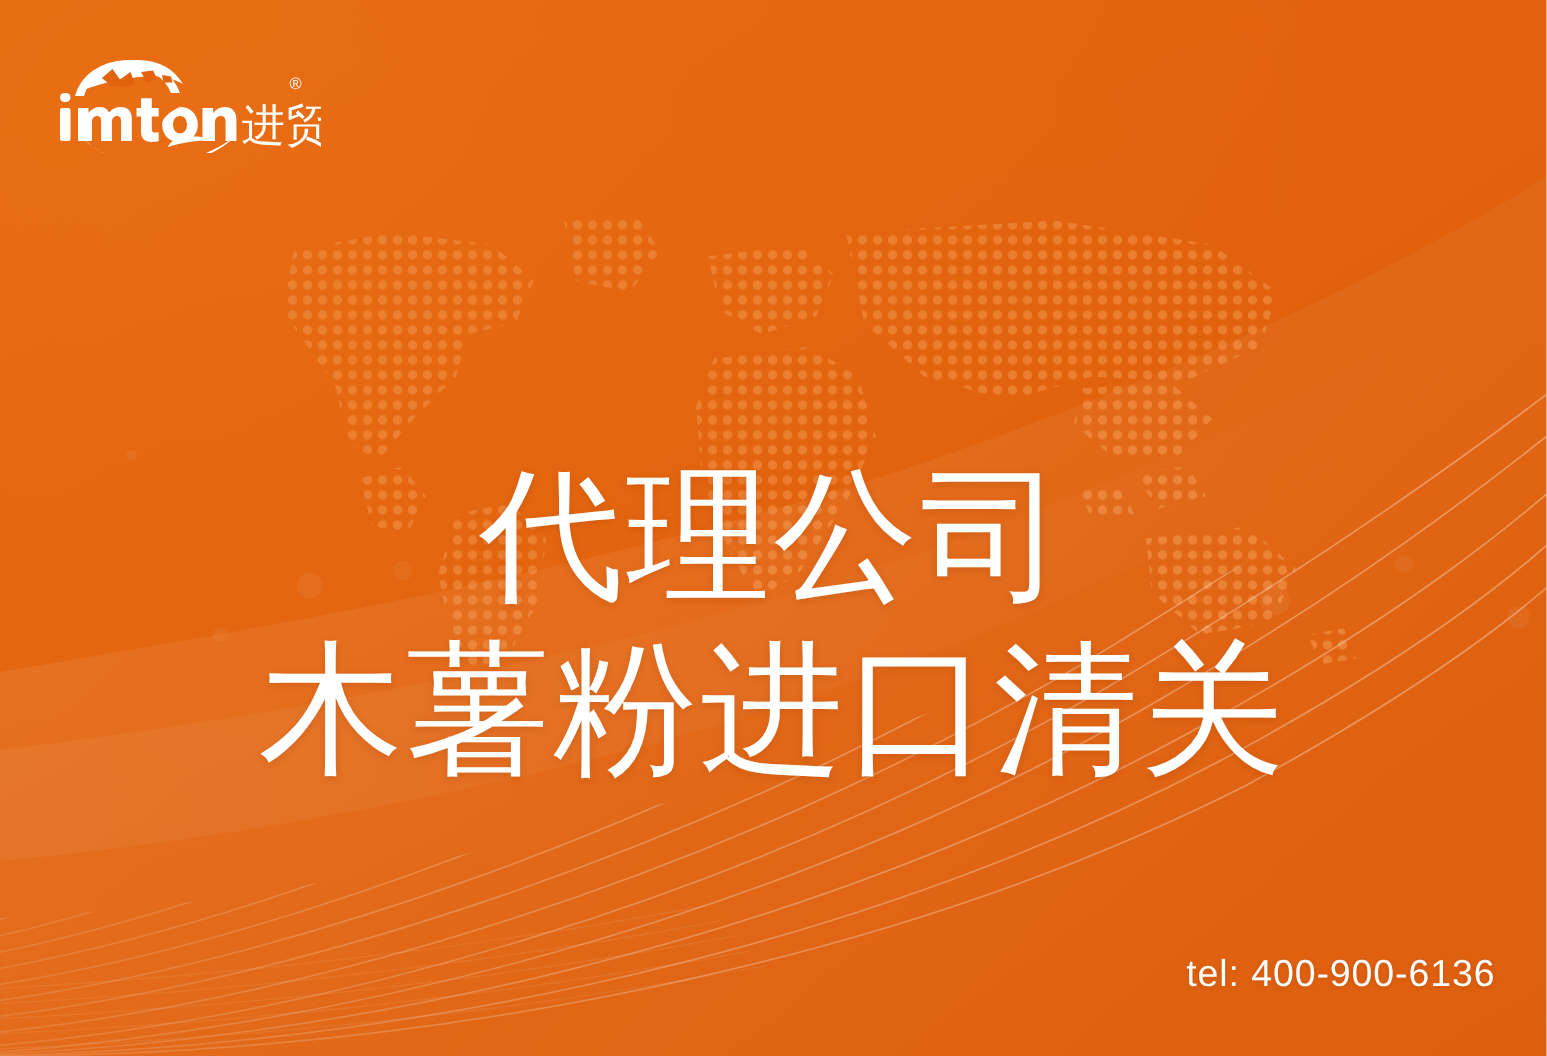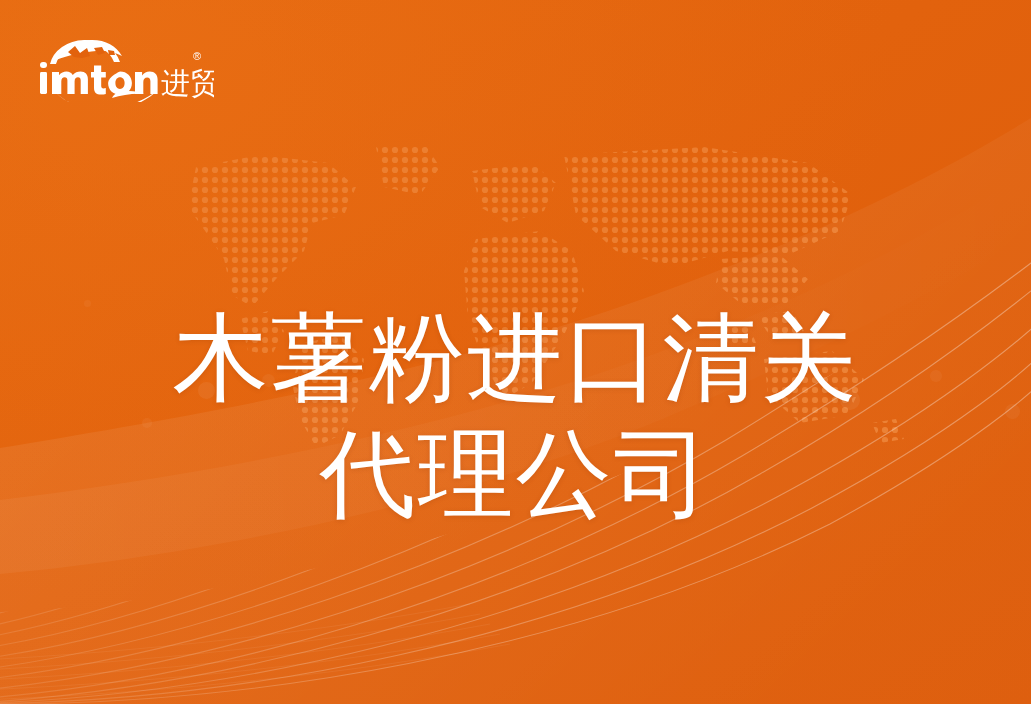--- a/index.html
+++ b/index.html
@@ -260,18 +260,19 @@
         <path d="M18 62 C 30 80 62 88 92 80 C 106 76 116 70 124 64
                  C 114 74 98 82 80 84 C 54 87 30 78 18 62 Z" fill="#FFFFFF"></path>
         <path d="M78 72 C 88 69 100 67 110 68 C 104 65 94 64 86 66
                  C 82 67 79 69 78 72 Z" fill="#FFFFFF"></path>
       </g>
     </svg>
     <span id="logo-reg">®</span>
   </div>
 
   <h1 id="headline">
+    <span class="hl-line">代理公司</span>
     <span class="hl-line">木薯粉进口清关</span>
-    <span class="hl-line">代理公司</span>
   </h1>
 
+  <div id="phone">tel: 400-900-6136</div>
 
 </div>
 
 </body></html>

